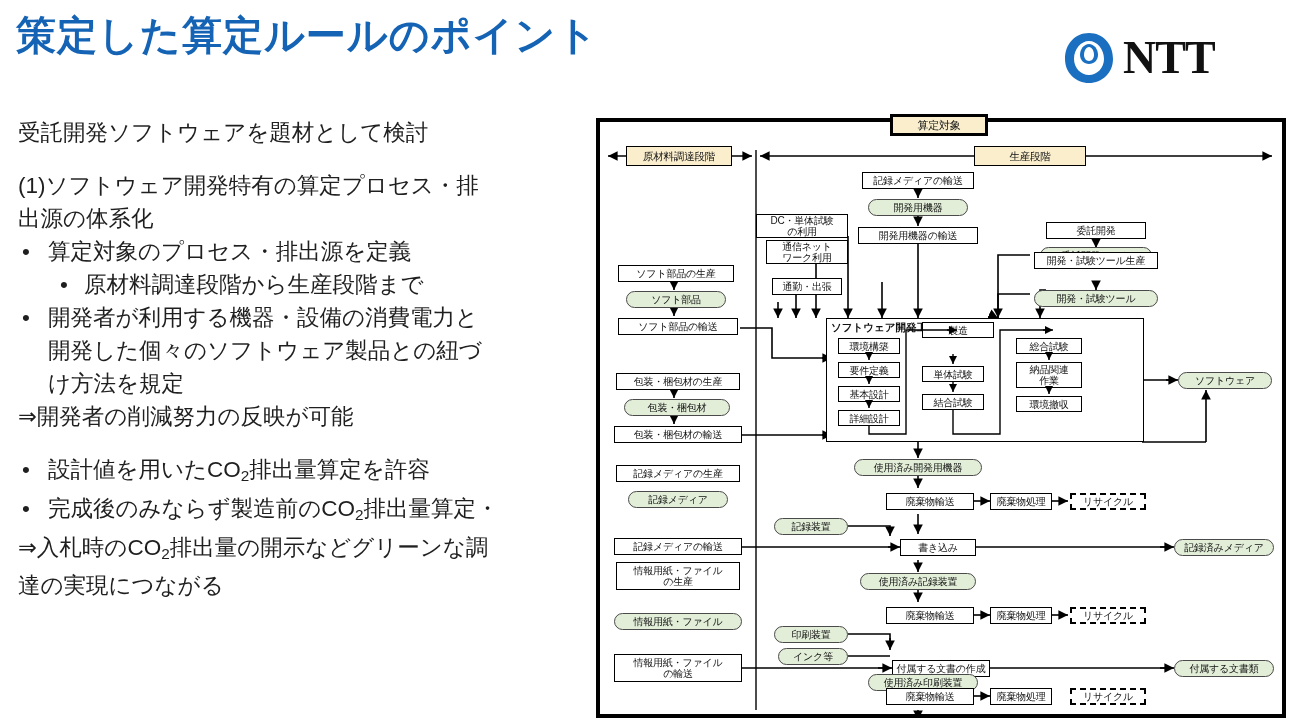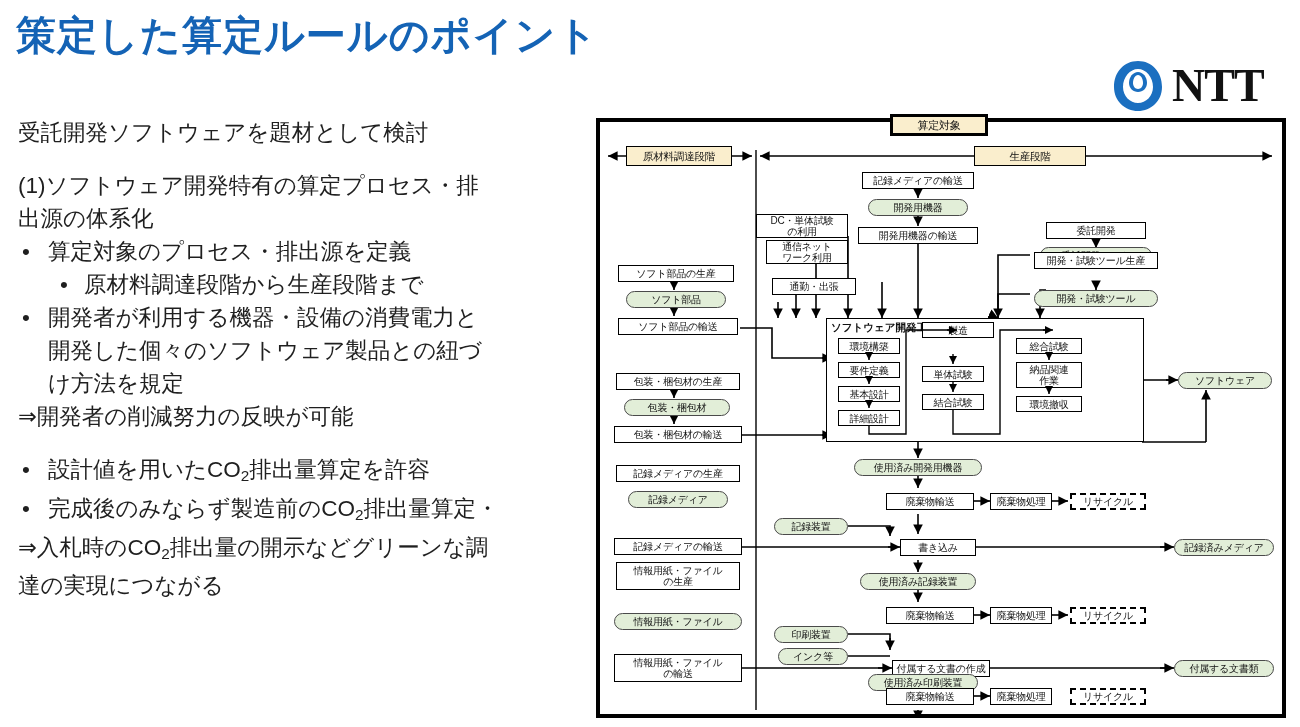--- a/index.html
+++ b/index.html
@@ -16,21 +16,21 @@
   
   .slide-title{
     position:absolute;left:16px;top:8px;
     font-size:40px;font-weight:bold;
     color:#1463b5;
     letter-spacing:1px;
     white-space:nowrap;
   }
 
   
-  .logo{position:absolute;left:1110px;top:30px;width:172px;height:56px;margin-top:28px;}
+  .logo{position:absolute;left:1061px;top:30px;width:172px;height:56px;}
   .logo-mark{position:absolute;left:0;top:0;width:56px;height:56px;}
   .logo-text{
     position:absolute;left:62px;top:2px;
     font-size:46px;font-weight:bold;color:#111;
     font-family:"Liberation Serif","DejaVu Serif",serif;
     letter-spacing:-1px;line-height:52px;
   }
 
   
   .body-text{
@@ -228,21 +228,21 @@
       <div class="node beige" style="left:374px;top:24px;width:112px;height:20px;font-size:10.5px;border-width:1.6px;">生産段階</div>
 
       <div class="node proc" style="left:262px;top:50px;width:112px;height:17px;">記録メディアの輸送</div>
       <div class="node mat" style="left:268px;top:77px;width:100px;height:17px;">開発用機器</div>
       <div class="node proc" style="left:258px;top:105px;width:120px;height:17px;">開発用機器の輸送</div>
 
       <div class="node proc" style="left:156px;top:92px;width:92px;height:24px;">DC・単体試験
 の利用</div>
       <div class="node proc" style="left:166px;top:118px;width:82px;height:24px;">通信ネット
 ワーク利用</div>
-      <div class="node proc" style="left:172px;top:156px;width:84px;height:17px;">通勤・出張</div>
+      <div class="node proc" style="left:172px;top:156px;width:70px;height:17px;">通勤・出張</div>
 
       <div class="node proc" style="left:446px;top:100px;width:100px;height:17px;">委託開発</div>
       <div class="node mat" style="left:440px;top:125px;width:112px;height:17px;">委託開発ソフト</div>
       <div class="node proc" style="left:434px;top:130px;width:124px;height:17px;">開発・試験ツール生産</div>
       <div class="node mat" style="left:434px;top:168px;width:124px;height:17px;">開発・試験ツール</div>
 
       <div class="node proc" style="left:18px;top:143px;width:116px;height:17px;">ソフト部品の生産</div>
       <div class="node mat" style="left:26px;top:169px;width:100px;height:17px;">ソフト部品</div>
       <div class="node proc" style="left:18px;top:196px;width:120px;height:17px;">ソフト部品の輸送</div>
 

